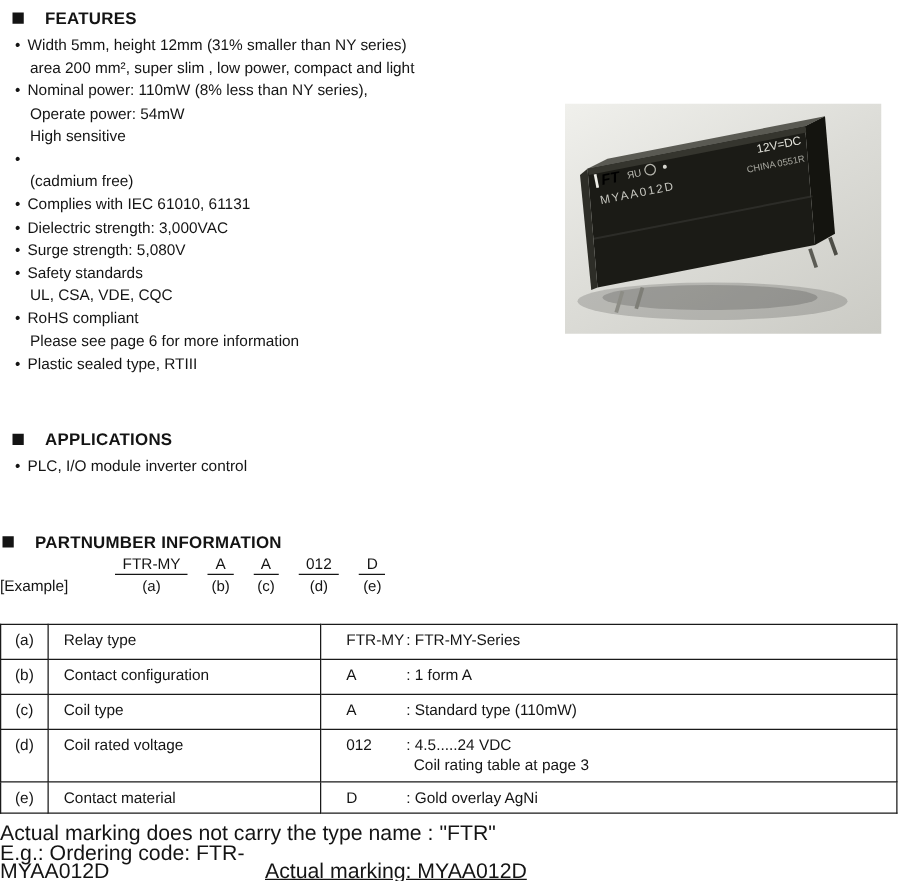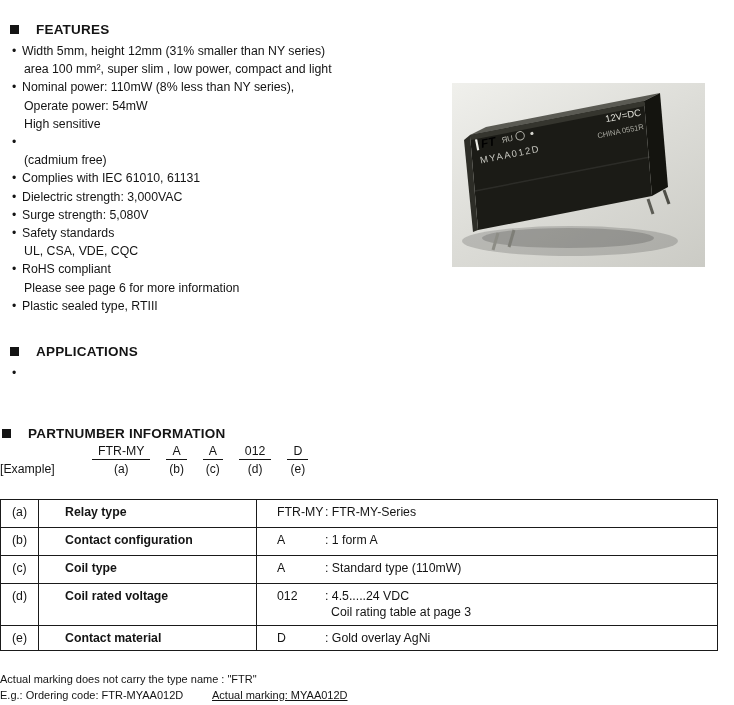--- a/index.html
+++ b/index.html
@@ -6,21 +6,21 @@
   * { margin:0; padding:0; box-sizing:border-box; }
   html, body { background:#ffffff; }
   body {
     width:734px; height:705px; position:relative; overflow:hidden;
     font-family:"Liberation Sans", sans-serif; color:#141414;
   }
   .sec-head { display:flex; align-items:center; }
   .sq { width:9px; height:9px; background:#141414; margin-right:17px; flex:0 0 auto; }
   .sec-title { font-weight:bold; font-size:13.5px; letter-spacing:0.2px; }
 
-  .features { position:absolute; left:10px; top:22px; width:442px; }
+  .features { position:absolute; left:10px; top:7px; width:442px; }
   .applications { position:absolute; left:10px; top:344px; width:442px; }
   .list { margin-top:5px; font-size:12.3px; }
   .li { display:flex; line-height:18.2px; white-space:nowrap; }
   .blt { width:12px; flex:0 0 12px; padding-left:2px; }
   .li.cont { padding-left:14px; }
 
   .photo {
     position:absolute; left:452px; top:83px; width:253px; height:184px;
     background:linear-gradient(150deg, #f0f0ec 0%, #dddd d8 50%, #cbcbc5 100%);
     background:linear-gradient(150deg, #f0f0ec 0%, #dcdcd7 50%, #cbcbc5 100%);
@@ -33,50 +33,50 @@
   .example { position:relative; height:40px; margin-top:3px; font-size:12.3px; }
   .example-label { position:absolute; left:0; top:18px;text-align:right; }
   .parts { position:absolute; left:92px; top:0; display:flex; gap:16px; }
   .part { text-align:center; }
   .pcode { display:inline-block; border-bottom:1px solid #141414; padding:0 6px 1px 6px; }
   .pkey { font-size:12px; margin-top:2px; }
 
   table.pn { width:100%; margin-top:15px; border-collapse:collapse; font-size:12.3px; }
   table.pn td { border:1px solid #1a1a1a; vertical-align:top; padding-top:5px; padding-bottom:3px; }
   td.c1 { width:38px; text-align:center; }
-  td.c2 { width:218px; padding-left:26px;font-weight:bold; }
+  td.c2 { width:218px; padding-left:12px; }
   td.c3 { padding-left:20px; padding-right:8px; }
   tr.rs { height:28px; }
   tr.rd { height:42px; }
   tr.re { height:25px; }
   .crow { display:flex; }
   .code { flex:0 0 48px; width:48px; }
   .desc2 { margin-left:54px; line-height:16px; margin-top:1px; }
 
-  .notes { margin-top:21px; font-size:11px; line-height:14.5px; }
+  .notes { margin-top:9px; font-size:17px; line-height:14.5px; }
   .note2 { margin-top:1px;text-decoration:underline; }
   .n2a { display:inline-block; width:212px; }
 </style>
 </head>
 <body>
 
 <div>
 
   <div class="features">
     <div class="sec-head">
       <span class="sq"></span>
       <span class="sec-title">FEATURES</span>
     </div>
     <div class="list">
       <div class="li">
           <span class="blt">•</span>
           <span>Width 5mm, height 12mm (31% smaller than NY series)</span>
         </div>
       <div class="li cont">
-          <span>area 100 mm², super slim , low power, compact and light</span>
+          <span>area 200 mm², super slim , low power, compact and light</span>
         </div>
       <div class="li">
           <span class="blt">•</span>
           <span>Nominal power: 110mW (8% less than NY series),</span>
         </div>
       <div class="li cont">
           <span>Operate power: 54mW</span>
         </div>
       <div class="li cont">
           <span>High sensitive</span>
@@ -151,20 +151,21 @@
   </div>
 
   <div class="applications">
     <div class="sec-head">
       <span class="sq"></span>
       <span class="sec-title">APPLICATIONS</span>
     </div>
     <div class="list">
       <div class="li">
           <span class="blt">•</span>
+          <span>PLC, I/O module inverter control</span>
         </div>
     </div>
   </div>
 
   <div class="partnumber">
     <div class="sec-head">
       <span class="sq"></span>
       <span class="sec-title">PARTNUMBER INFORMATION</span>
     </div>
 

